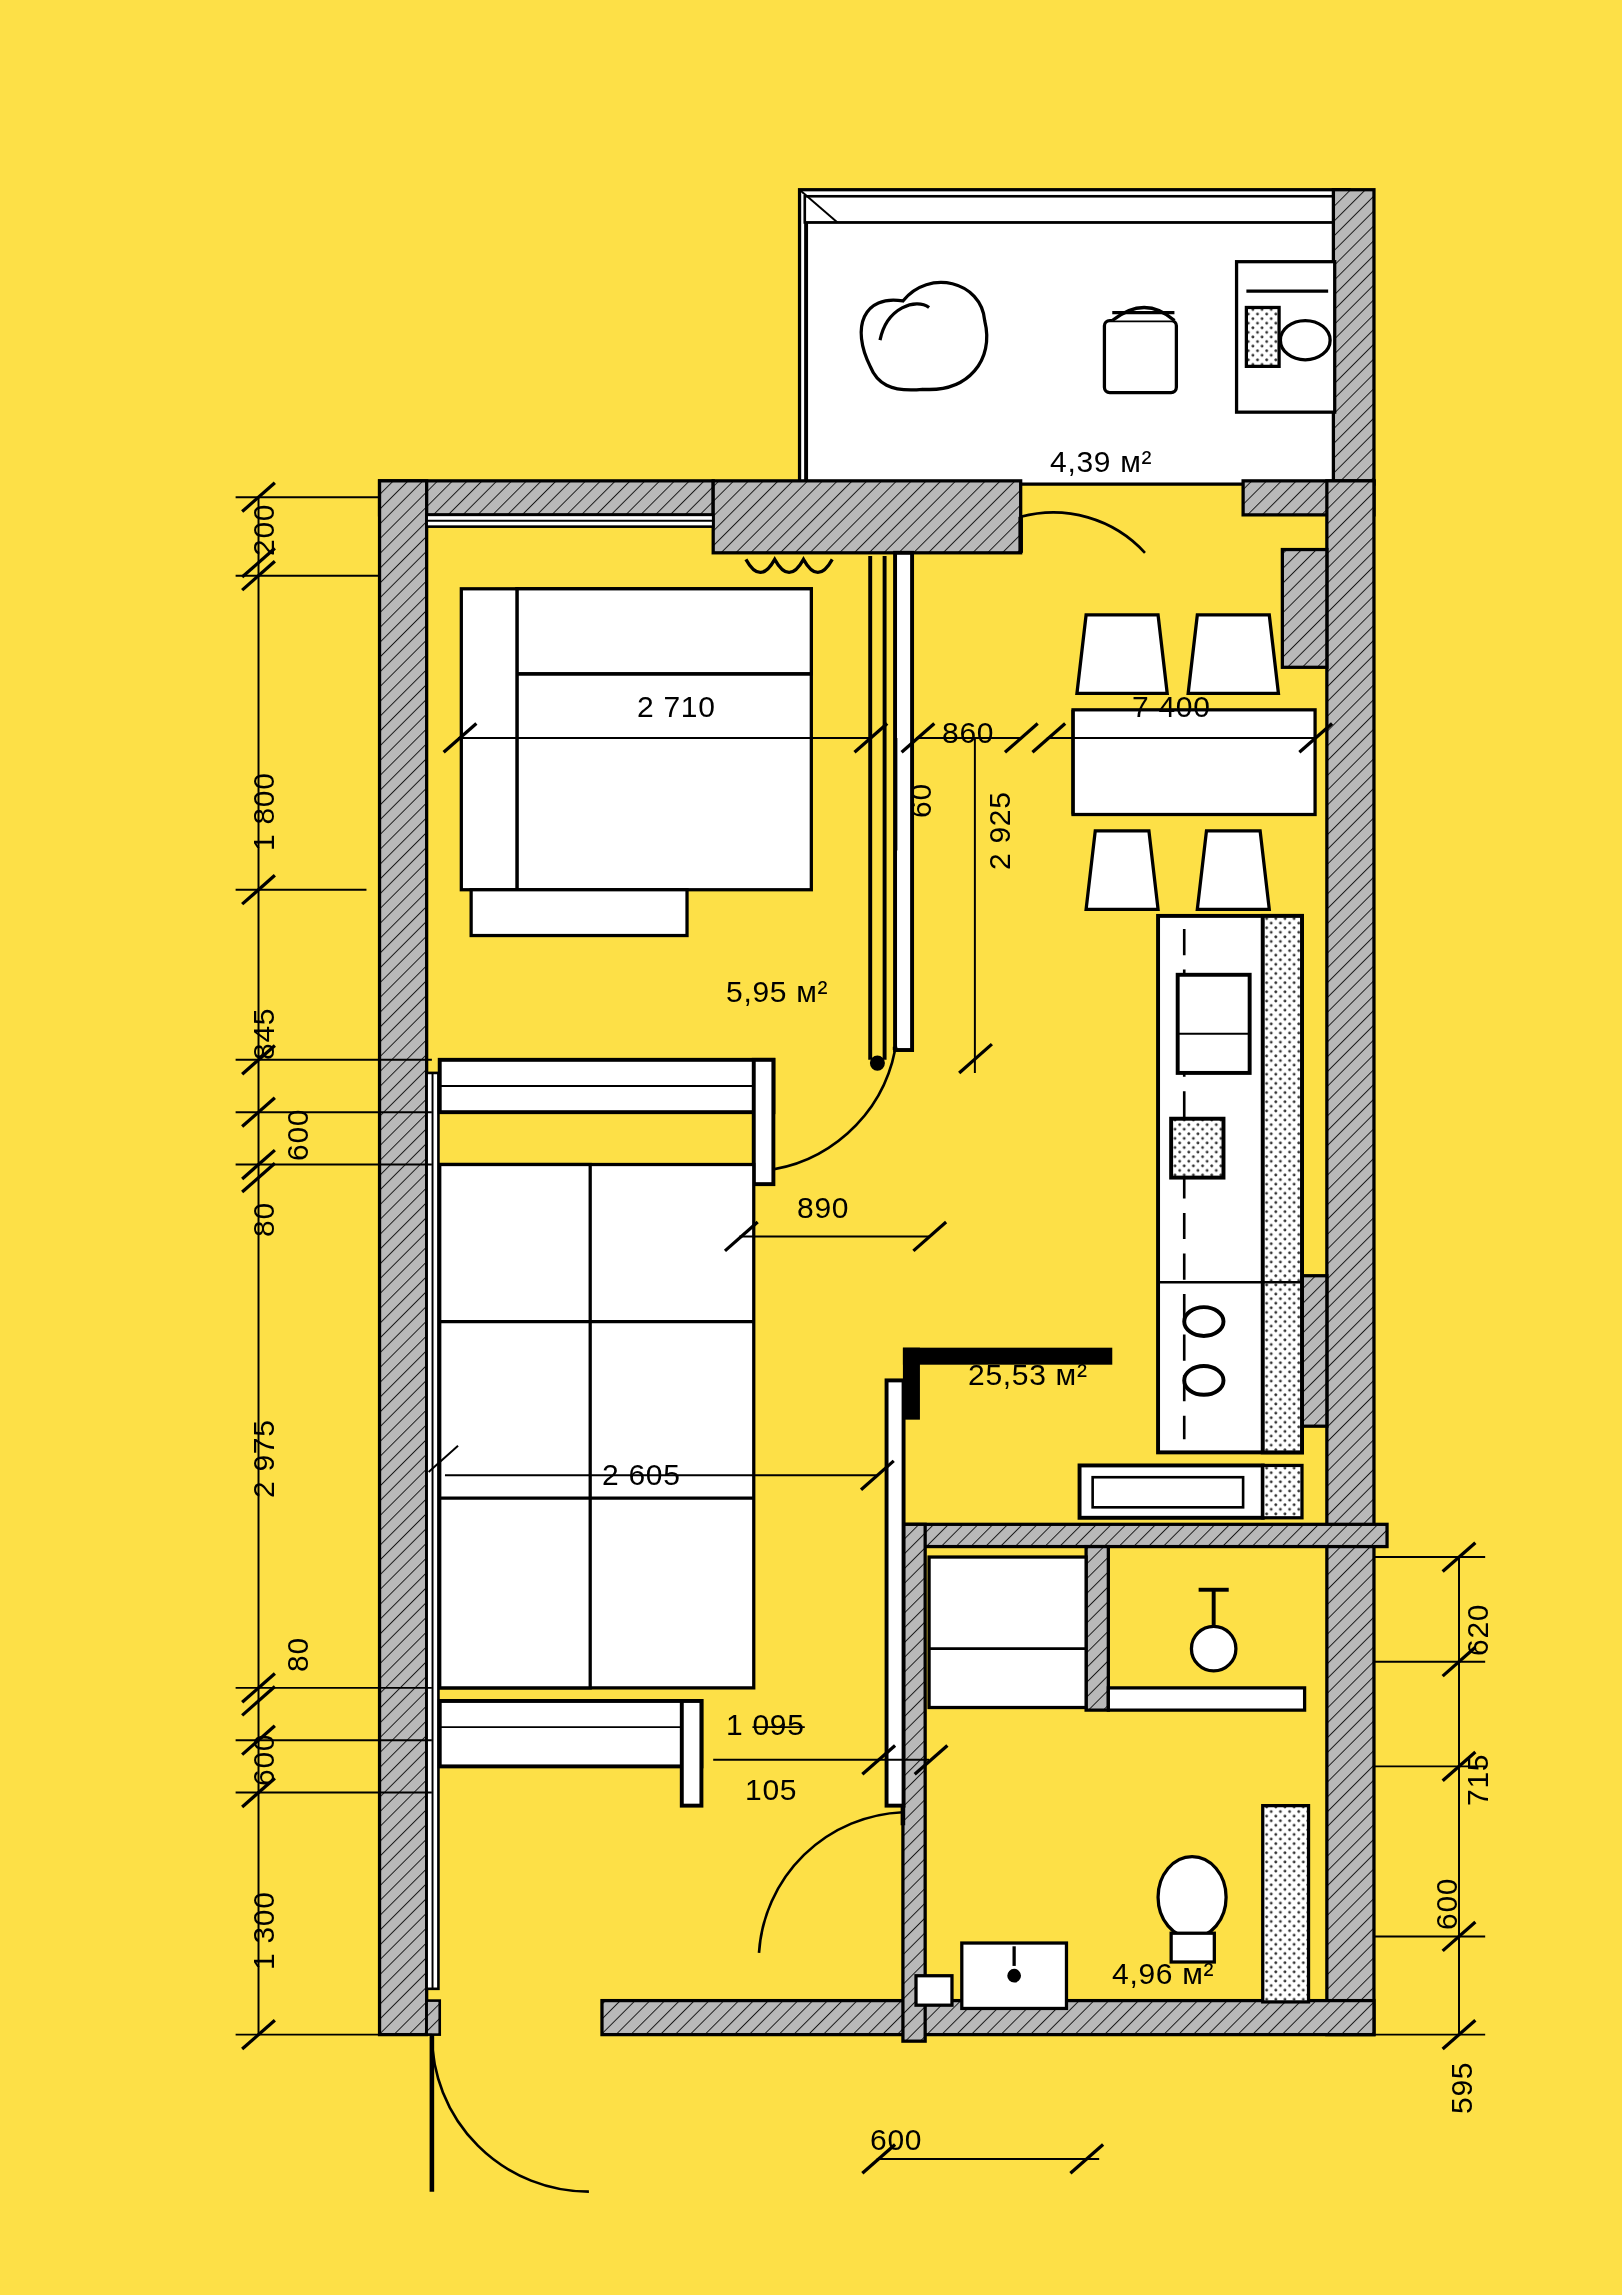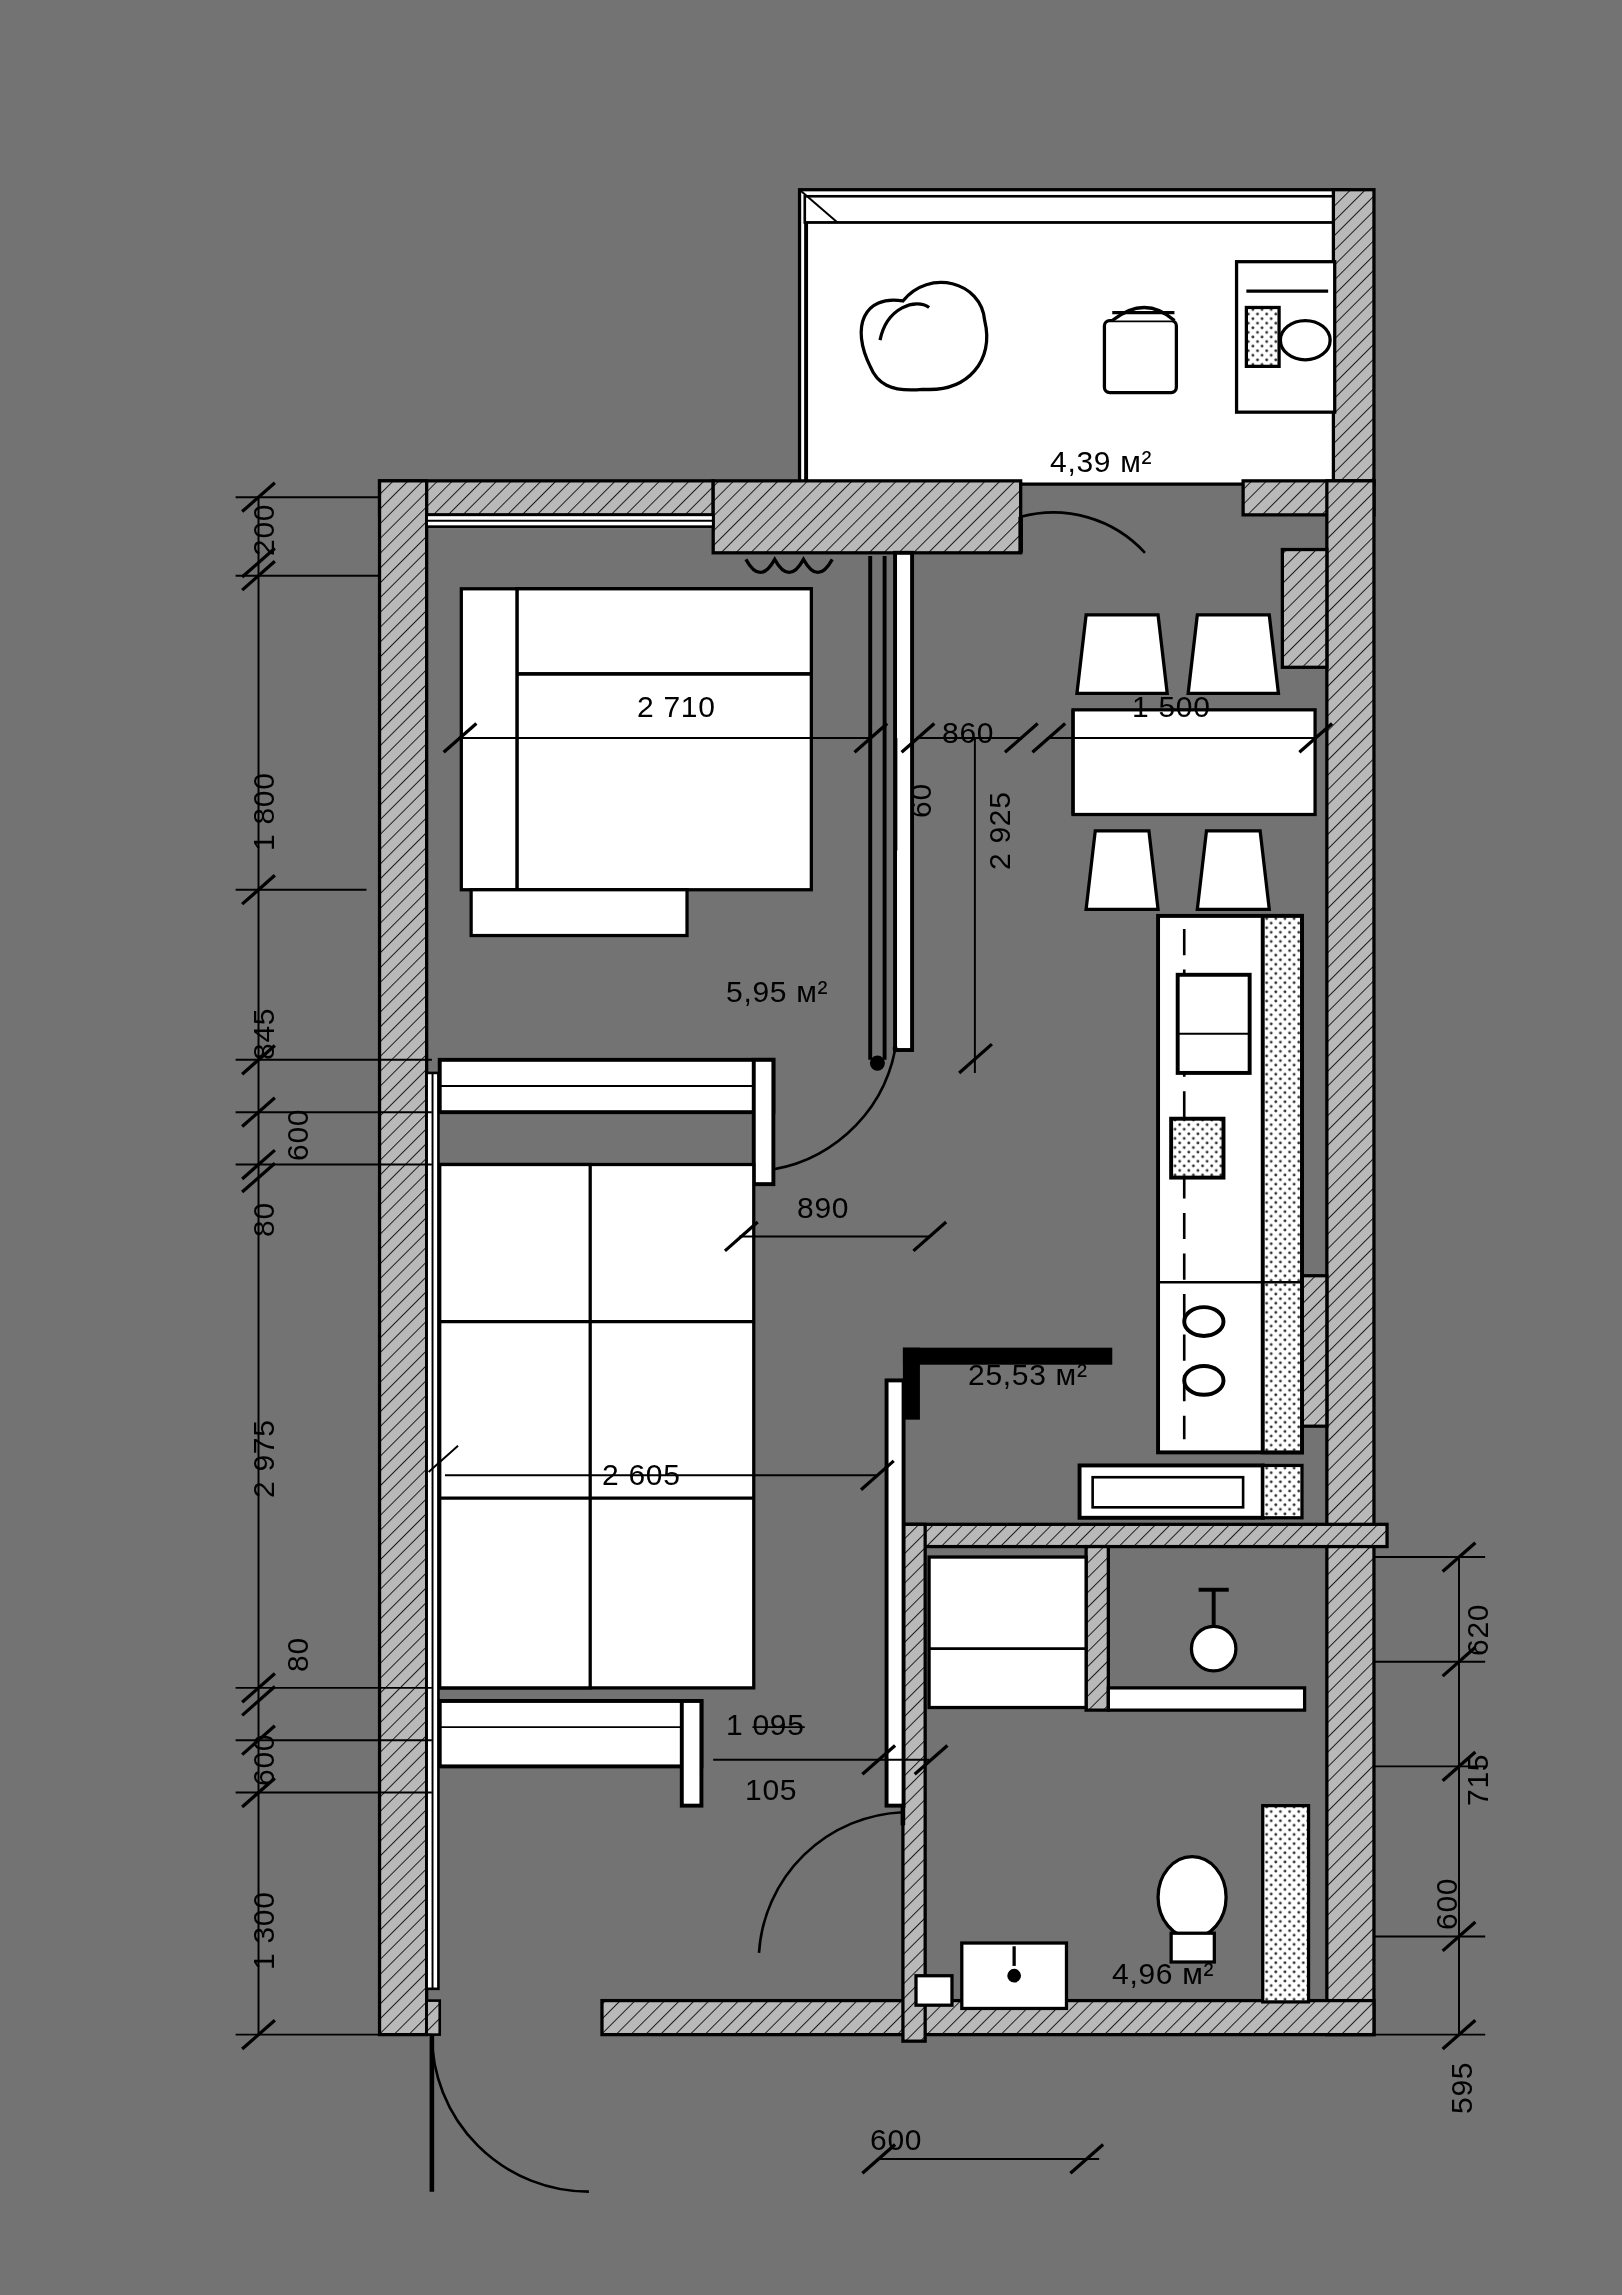--- a/index.html
+++ b/index.html
@@ -7,21 +7,21 @@
     padding: 0;
     background: #ffffff;
   }
   body {
     font-family: "Liberation Sans", sans-serif;
   }
   #plan {
     position: relative;
     width: 1622px;
     height: 2295px;
-    background: #737373;
+    background: #fde047;
     overflow: hidden;
   }
   .lbl {
     position: absolute;
     color: #000000;
     white-space: nowrap;
     font-family: "Liberation Sans", sans-serif;
   }
   .dim {
     font-size: 30px;
@@ -322,21 +322,21 @@
 
   <div class="lbl dim vert" style="left:1461px; top:1656px;">620</div>
   <div class="lbl dim vert" style="left:1461px; top:1806px;">715</div>
   <div class="lbl dim vert" style="left:1430px; top:1930px;">600</div>
   <div class="lbl dim vert" style="left:1445px; top:2114px;">595</div>
 
   <div class="lbl dim" style="left:637px; top:690px;">2 710</div>
   <div class="lbl dim" style="left:942px; top:690px;margin-top:26px;">860</div>
   <div class="lbl dim vert" style="left:904px; top:818px;">60</div>
   <div class="lbl dim vert" style="left:983px; top:870px;">2 925</div>
-  <div class="lbl dim" style="left:1132px; top:690px;">1 500</div>
+  <div class="lbl dim" style="left:1132px; top:690px;">7 400</div>
   <div class="lbl dim" style="left:797px; top:1191px;">890</div>
   <div class="lbl dim" style="left:602px; top:1430px;margin-top:28px;">2 605</div>
   <div class="lbl dim" style="left:726px; top:1708px;">1 095</div>
   <div class="lbl dim" style="left:745px; top:1773px;">105</div>
   <div class="lbl dim" style="left:870px; top:2123px;">600</div>
 
 </div>
 
 
 </body></html>

